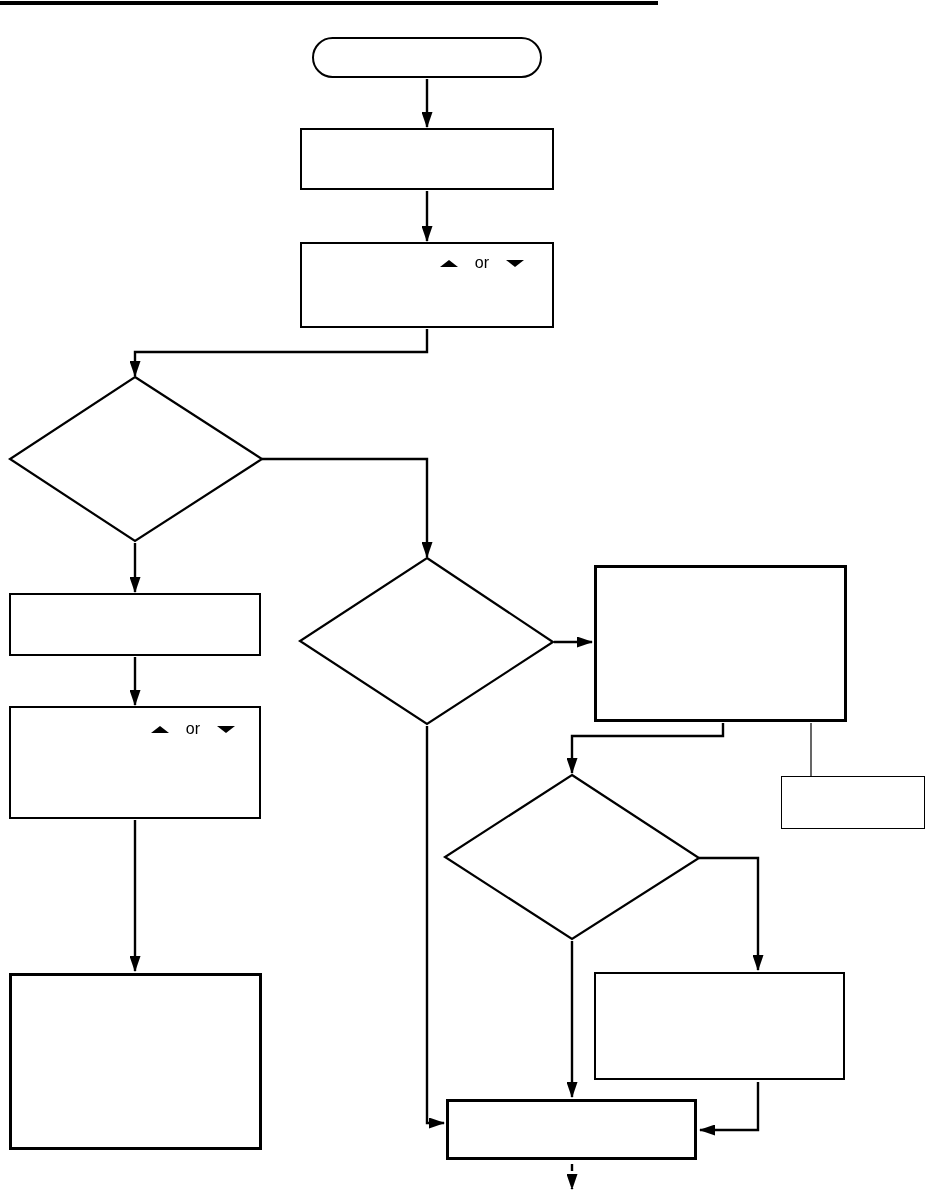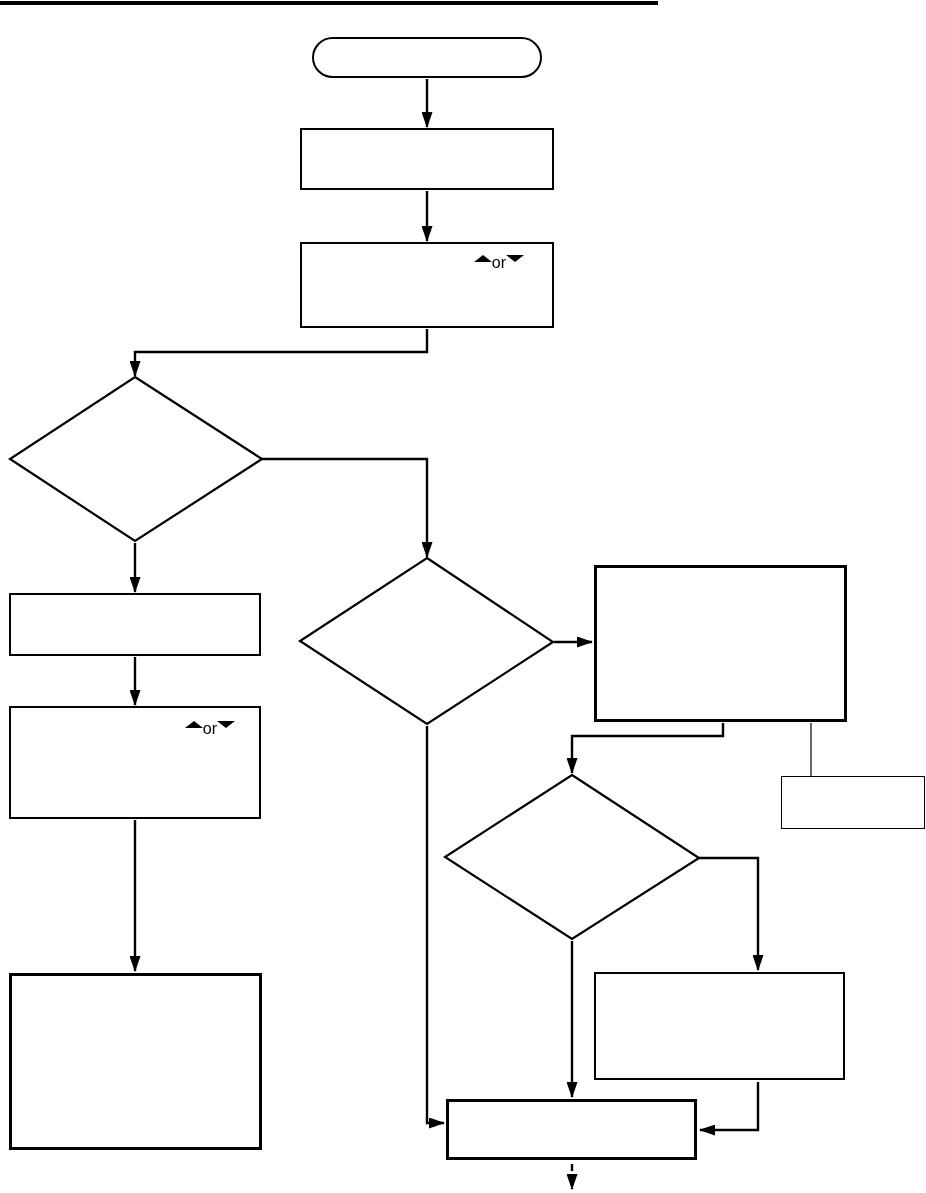--- a/index.html
+++ b/index.html
@@ -24,21 +24,22 @@
     border: 2px solid #000000;
     background: #ffffff;
   }
   .node.thick { border-width: 3px; }
   .node.medium { border-width: 2.5px; }
   .node.thin { border-width: 1.5px; }
   .terminator { border-radius: 21px; }
   .updown-label {
     position: absolute;
     display: inline-flex;
-    gap: 0;
+    align-items: center;
+    gap: 17px;
     font-size: 16px;
     color: #000000;
     line-height: 1;
   }
   .tri { display: inline-block; width: 0; height: 0; }
   .tri.up {
     border-left: 9px solid transparent;
     border-right: 9px solid transparent;
     border-bottom: 7px solid #000000;
   }

